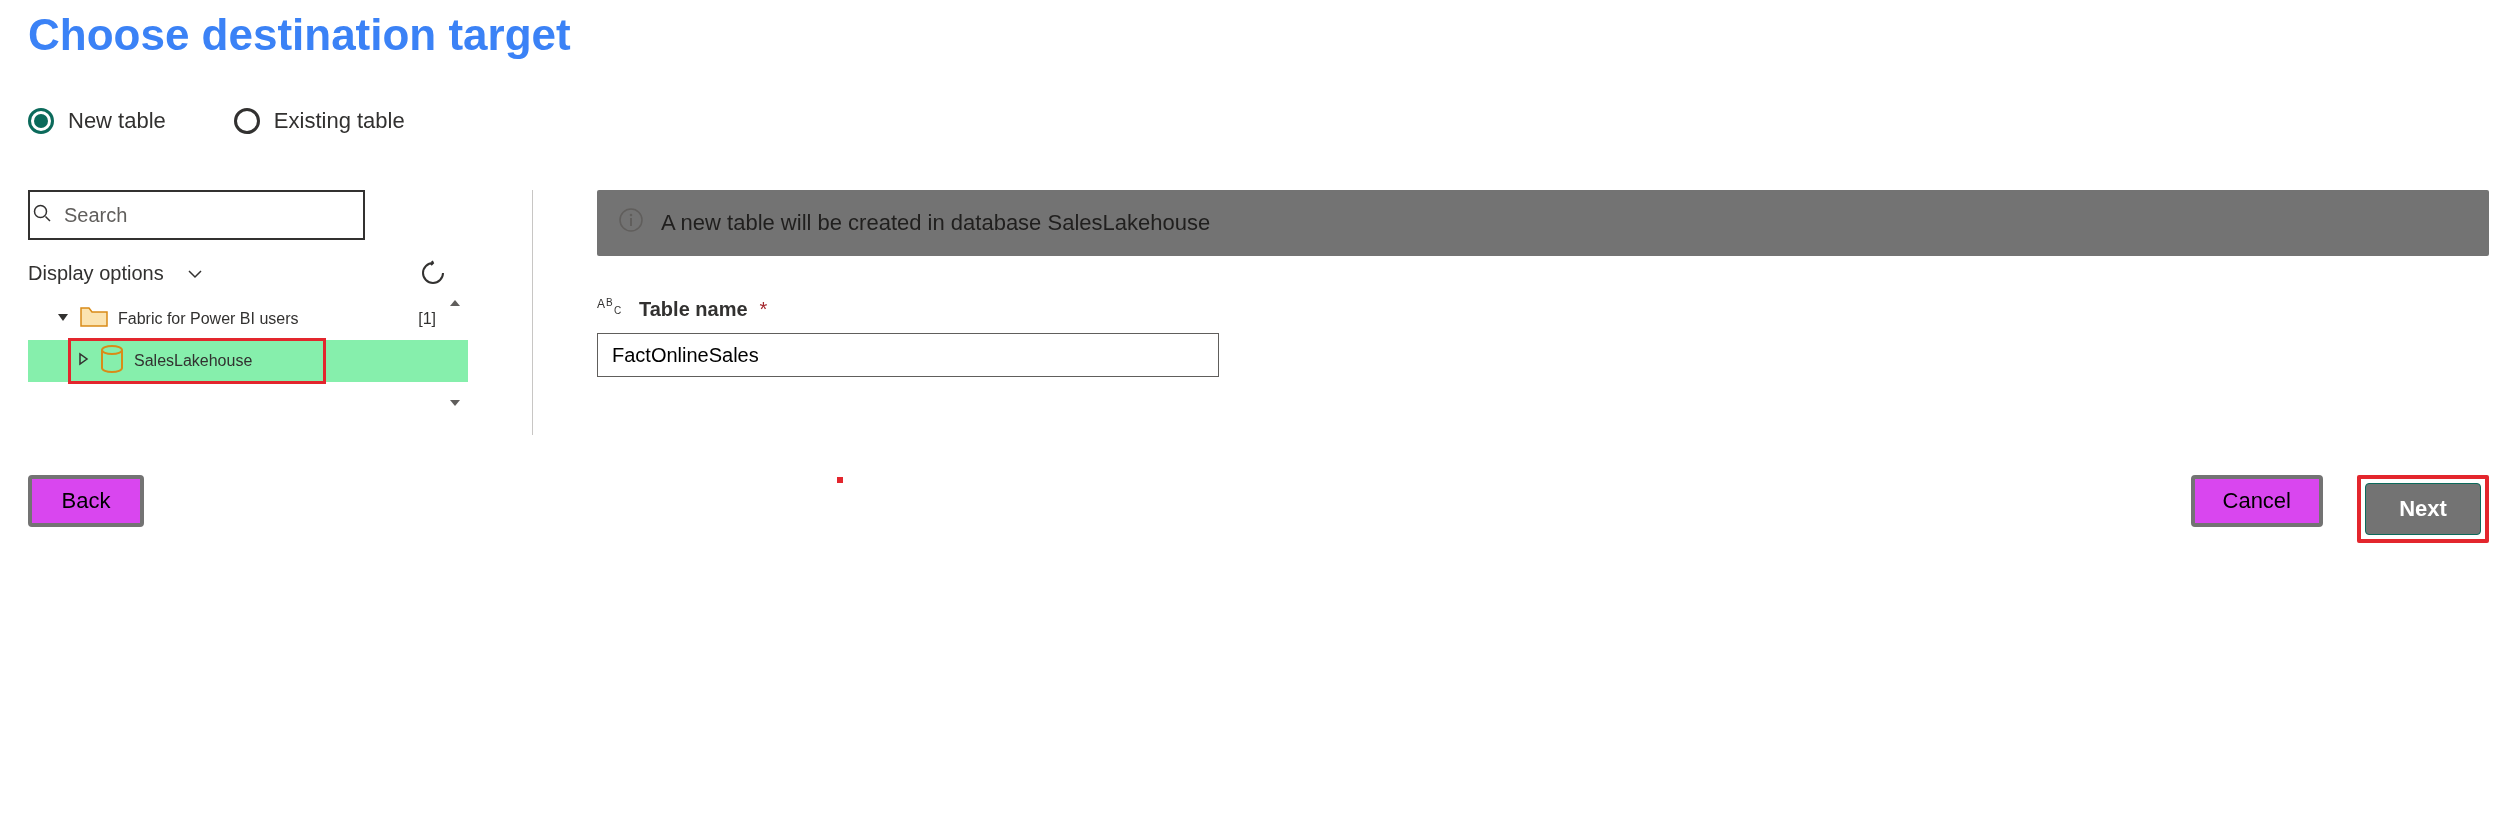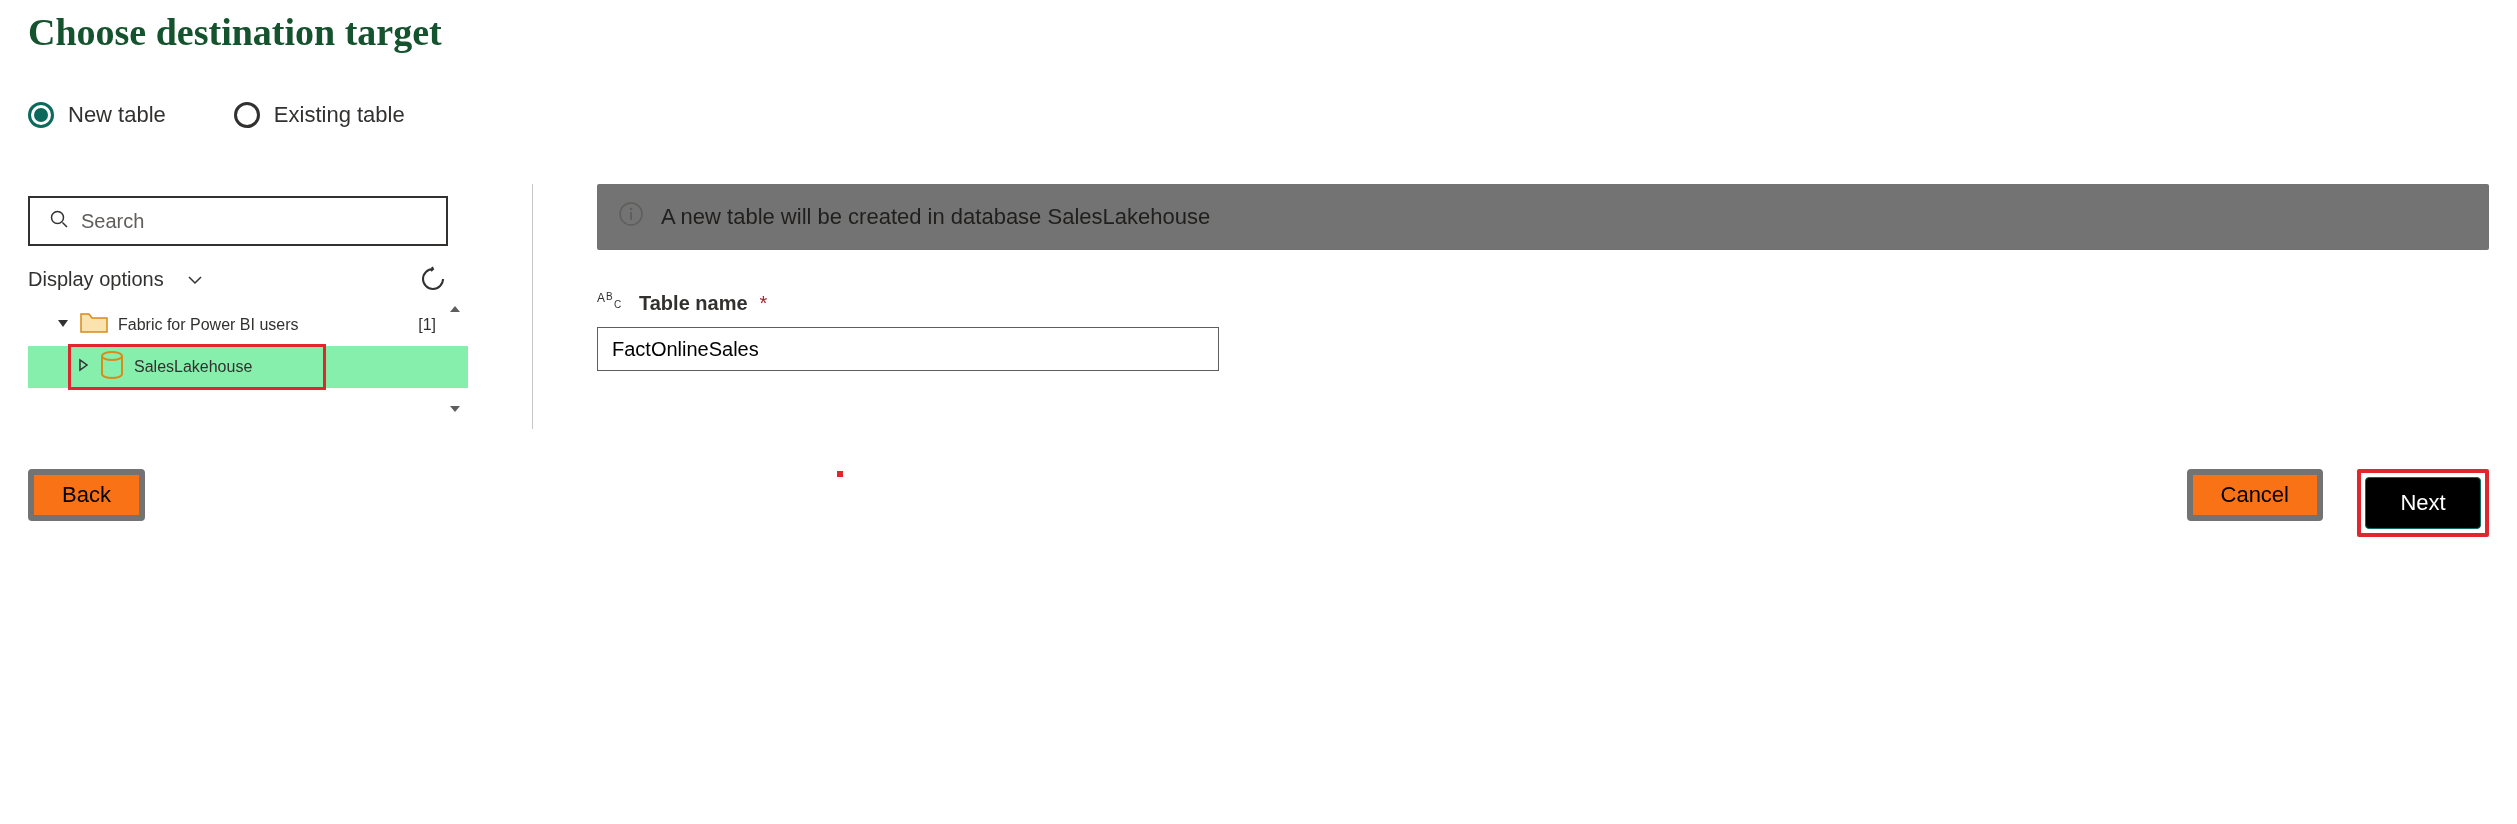--- a/index.html
+++ b/index.html
@@ -3,25 +3,24 @@
   <meta charset="utf-8">
   <style>
     * { box-sizing: border-box; margin: 0; padding: 0; }
     body {
       font-family: "Segoe UI", -apple-system, sans-serif;
       color: #323130;
       padding: 0 28px;
       background: #fff;
     }
     .page-title {
-      font-size: 38px;
+      font-size: 44px;
       font-weight: 600;
       margin: 10px 0 48px 0;
-      color: #14532d;
-      font-family: Liberation Serif, serif;
+      color: #3b82f6;
     }
     .radio-row {
       display: flex;
       gap: 68px;
       margin-bottom: 56px;
     }
     .radio-option {
       display: inline-flex;
       align-items: center;
       gap: 14px;
@@ -63,24 +62,23 @@
     }
     .right {
       flex: 1;
       min-width: 0;
     }
     .search-box {
       border: 2px solid #323130;
       height: 50px;
       display: flex;
       align-items: center;
-      padding: 0 19px;
+      padding: 0 2px;
       gap: 12px;
-      width: 420px;
-      margin-top: 12px;
+      width: 337px;
     }
     .search-box input {
       border: none;
       outline: none;
       font-size: 20px;
       width: 100%;
       background: transparent;
     }
     .search-box input::placeholder { color: #605e5c; }
     .display-row {
@@ -177,28 +175,28 @@
     .btn {
       height: 52px;
       min-width: 116px;
       padding: 0 28px;
       font-size: 22px;
       border-radius: 4px;
       cursor: pointer;
       display: inline-flex;
       align-items: center;
       justify-content: center;
-      background: #f97316;
-      border: 6px solid #737373;
+      background: #d946ef;
+      border: 4px solid #737373;
     }
     .btn.primary {
-      background: #000000;
+      background: #737373;
       border: 1px solid #0b6a5b;
       color: #fff;
-      font-weight: 400;
+      font-weight: 700;
       text-align: center;
     }
     .highlight-next {
       border: 4px solid #e3262d;
       padding: 4px;
       border-radius: 2px;
     }
     .red-dot {
       width: 6px; height: 6px;
       background: #e3262d;

